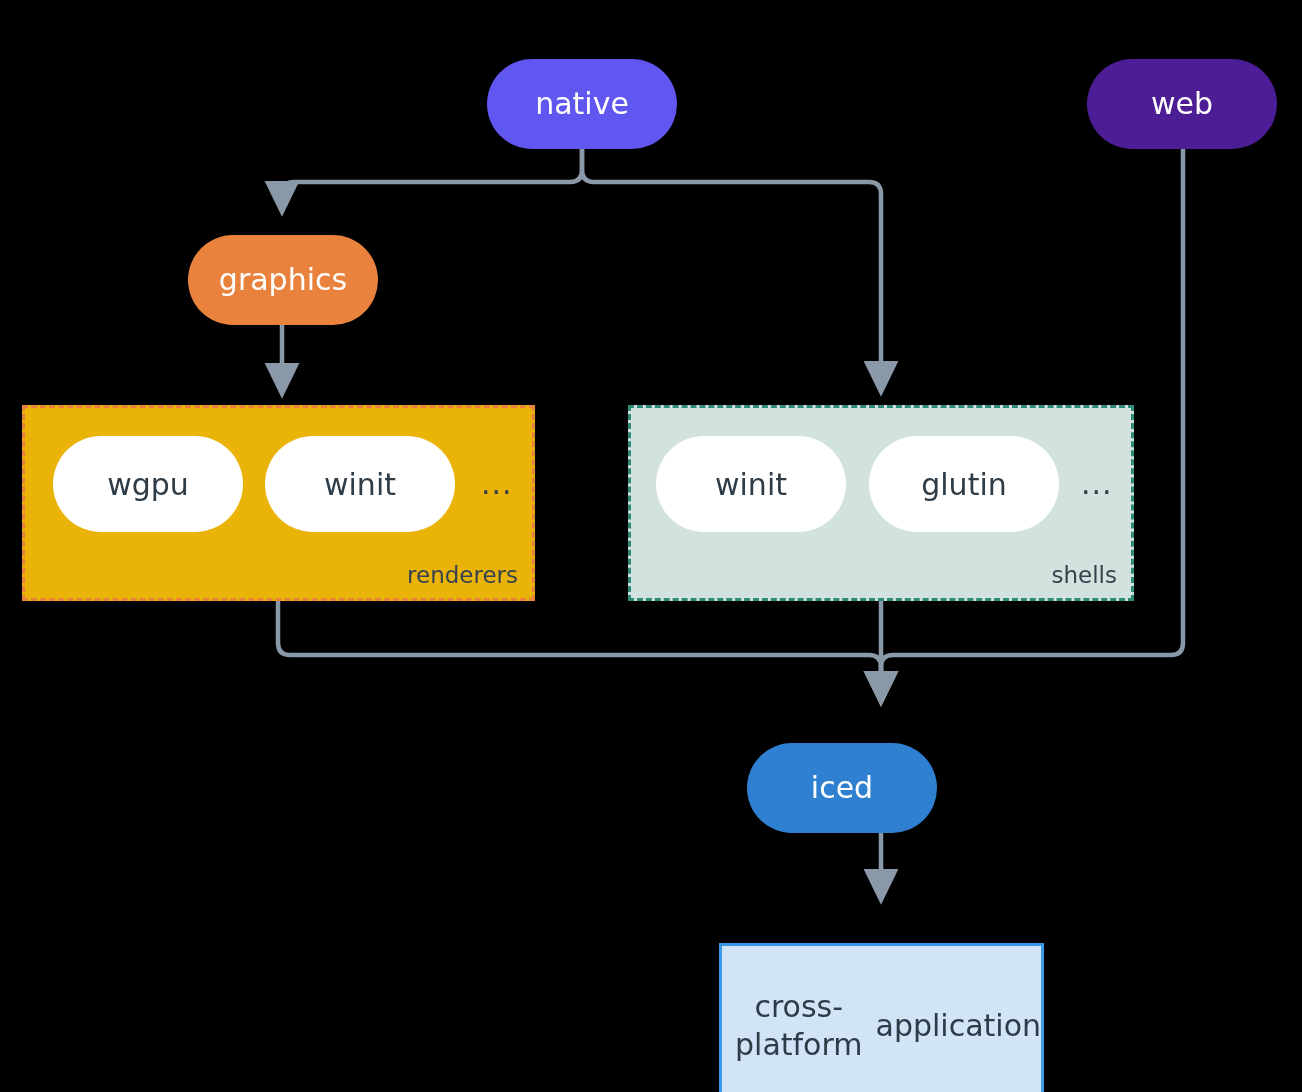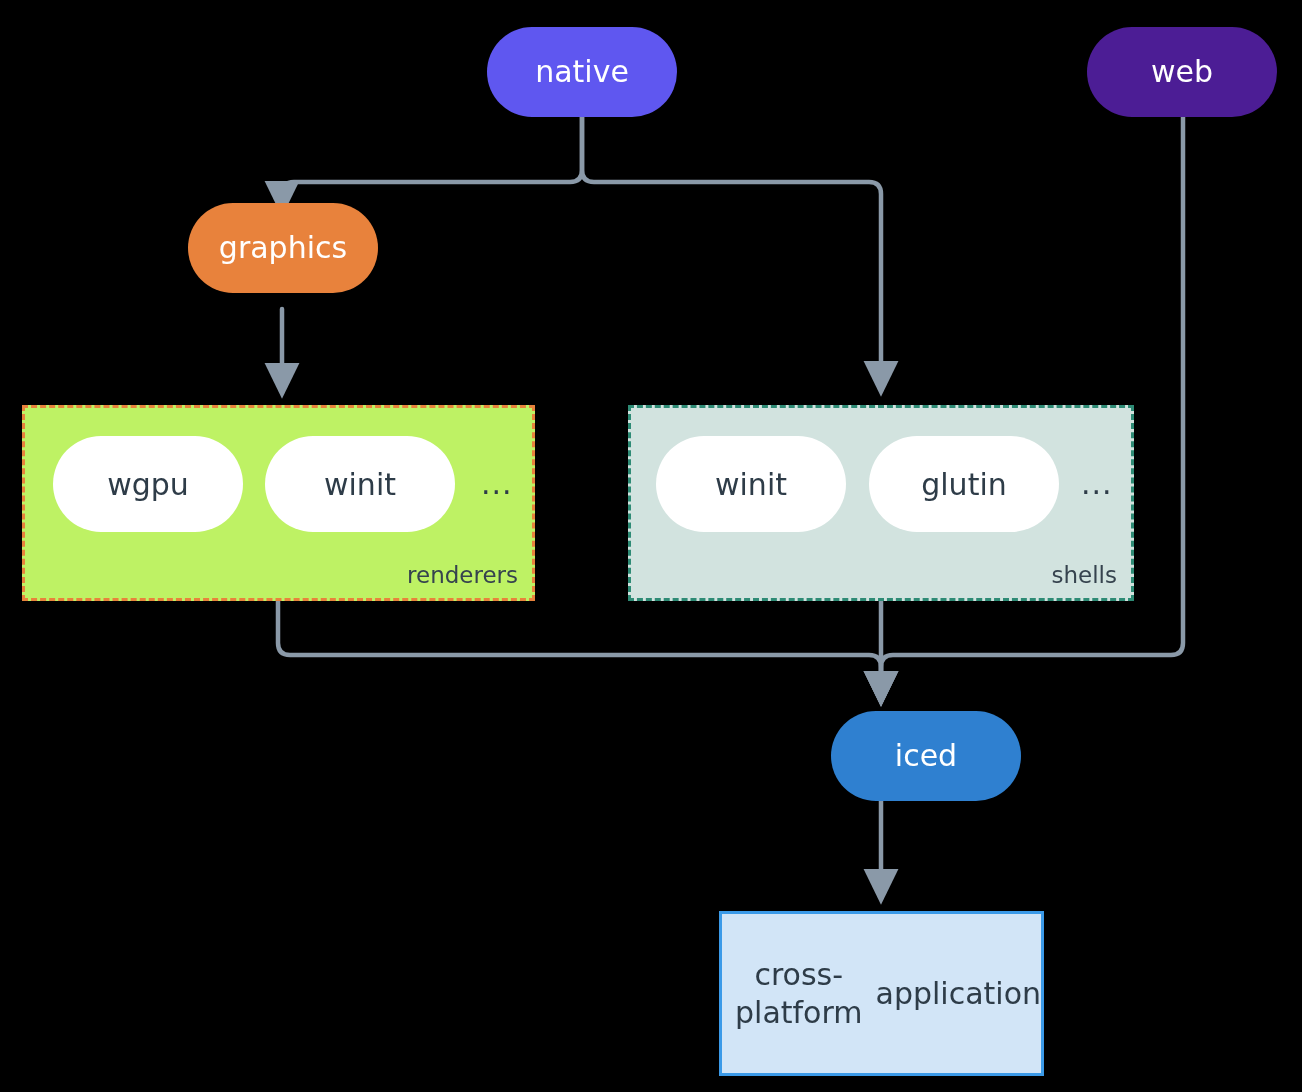--- a/index.html
+++ b/index.html
@@ -25,20 +25,21 @@
     height: 1092px;
   }
   .node {
     position: absolute;
     display: flex;
     align-items: center;
     justify-content: center;
     box-sizing: border-box;
     text-align: center;
     line-height: 1.25;
+    margin-top: 32px;
   }
   
   .pill {
     border-radius: 999px;
     color: #ffffff;
     font-size: 30px;
   }
   .pill-native {
     left: 487px; top: 27px;
     width: 190px; height: 90px;
@@ -48,33 +49,33 @@
     left: 1087px; top: 27px;
     width: 190px; height: 90px;
     background: #4c1d95;
   }
   .pill-graphics {
     left: 188px; top: 203px;
     width: 190px; height: 90px;
     background: #E8823C;
   }
   .pill-iced {
-    left: 831px; top: 711px;
+    left: 747px; top: 711px;
     width: 190px; height: 90px;
     background: #2F80D0;
   }
   
   .cluster {
     position: absolute;
     box-sizing: border-box;
   }
   .cluster-renderers {
     left: 22px; top: 405px;
     width: 513px; height: 196px;
-    background: #bef264;
+    background: #eab308;
     border: 3px dashed #E8823C;
   }
   .cluster-shells {
     left: 628px; top: 405px;
     width: 506px; height: 196px;
     background: #D2E3DF;
     border: 3px dashed #2E8B75;
   }
   .cluster-label {
     position: absolute;

